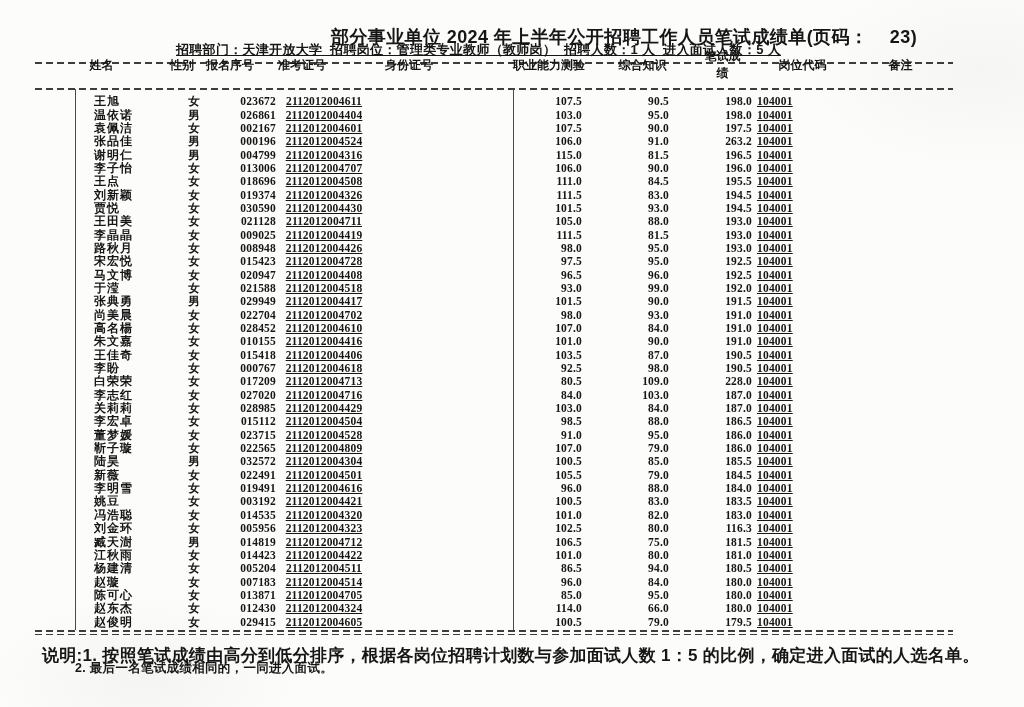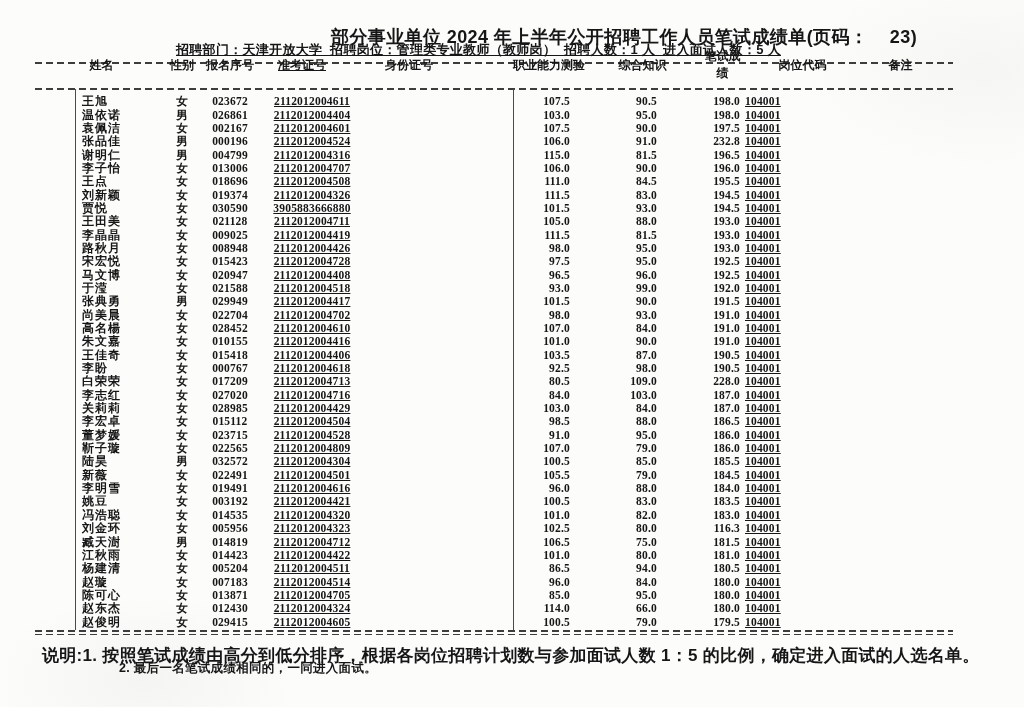--- a/index.html
+++ b/index.html
@@ -26,37 +26,37 @@
   .hl-b1{top:630px;}
   .hl-b2{top:633.5px;}
   .vline{width:1px;top:89px;height:541px;background:#4a4a4a;}
   .vl-left{left:75px;}
   .vl-mid{left:513px;}
   .cols{display:grid;grid-template-columns:93px 28px 68px 96px 153px 72px 115px 45px 115px 1fr;}
   .header{top:48px;left:75px;width:878px;height:26px;align-items:center;
     font-size:12px;font-weight:700;}
   .header span{text-align:center;}
   .h-name{padding-right:40px;}
-  .h-ticket{padding-right:20px;text-decoration:underline;}
+  .h-ticket{padding-right:20px;}
   .h-id{padding-right:55px;}
   .h-remark{padding-right:12px;}
   .tbody{top:95px;left:75px;width:878px;}
-  .row{height:13.35px;align-items:center;line-height:13px;}
+  .row{height:13.35px;align-items:center;line-height:13px;padding-left:12px;}
   .c{display:block;overflow:hidden;white-space:nowrap;}
   .name{font-size:12px;font-weight:700;padding-left:7px;letter-spacing:1px;}
   .gender{font-size:11.5px;font-weight:700;text-align:center;}
   .num{font-family:"Liberation Serif","DejaVu Serif",serif;font-size:11.5px;font-weight:600;letter-spacing:.2px;}
-  .reg{text-align:center;}
+  .reg{text-align:right;}
   .ticket{text-align:center;text-decoration:underline;}
   .ability{text-align:right;padding-right:15px;}
   .knowledge{text-align:right;padding-right:43px;}
   .total{text-align:right;padding-right:5px;}
   .code{text-align:left;text-decoration:underline;}
   .note1{top:644px;left:42px;font-size:17px;font-weight:700;white-space:pre;letter-spacing:.3px;}
-  .note2{top:660px;left:75px;font-size:12.5px;font-weight:700;white-space:pre;letter-spacing:.3px;margin-left:44px;}
+  .note2{top:660px;left:75px;font-size:12.5px;font-weight:700;white-space:pre;letter-spacing:.3px;}
 </style>
 </head>
 <body>
 
 <div class="abs t1">部分事业单位 2024 年上半年公开招聘工作人员笔试成绩单(页码：    23)</div>
 <div class="abs t2">招聘部门：天津开放大学  招聘岗位：管理类专业教师（教师岗）  招聘人数：1 人  进入面试人数：5 人</div>
 
 <div class="abs hline hl-top"></div>
 <div class="abs hline hl-mid"></div>
 <div class="abs hline hl-b1"></div>
@@ -115,21 +115,21 @@
       <span class="c remark num"></span>
     </div>
     <div class="cols row">
       <span class="c name">张品佳</span>
       <span class="c gender">男</span>
       <span class="c reg num">000196</span>
       <span class="c ticket num">2112012004524</span>
       <span class="c id num"></span>
       <span class="c ability num">106.0</span>
       <span class="c knowledge num">91.0</span>
-      <span class="c total num">232.8</span>
+      <span class="c total num">263.2</span>
       <span class="c code num">104001</span>
       <span class="c remark num"></span>
     </div>
     <div class="cols row">
       <span class="c name">谢明仁</span>
       <span class="c gender">男</span>
       <span class="c reg num">004799</span>
       <span class="c ticket num">2112012004316</span>
       <span class="c id num"></span>
       <span class="c ability num">115.0</span>
@@ -171,21 +171,21 @@
       <span class="c ability num">111.5</span>
       <span class="c knowledge num">83.0</span>
       <span class="c total num">194.5</span>
       <span class="c code num">104001</span>
       <span class="c remark num"></span>
     </div>
     <div class="cols row">
       <span class="c name">贾悦</span>
       <span class="c gender">女</span>
       <span class="c reg num">030590</span>
-      <span class="c ticket num">3905883666880</span>
+      <span class="c ticket num">2112012004430</span>
       <span class="c id num"></span>
       <span class="c ability num">101.5</span>
       <span class="c knowledge num">93.0</span>
       <span class="c total num">194.5</span>
       <span class="c code num">104001</span>
       <span class="c remark num"></span>
     </div>
     <div class="cols row">
       <span class="c name">王田美</span>
       <span class="c gender">女</span>

